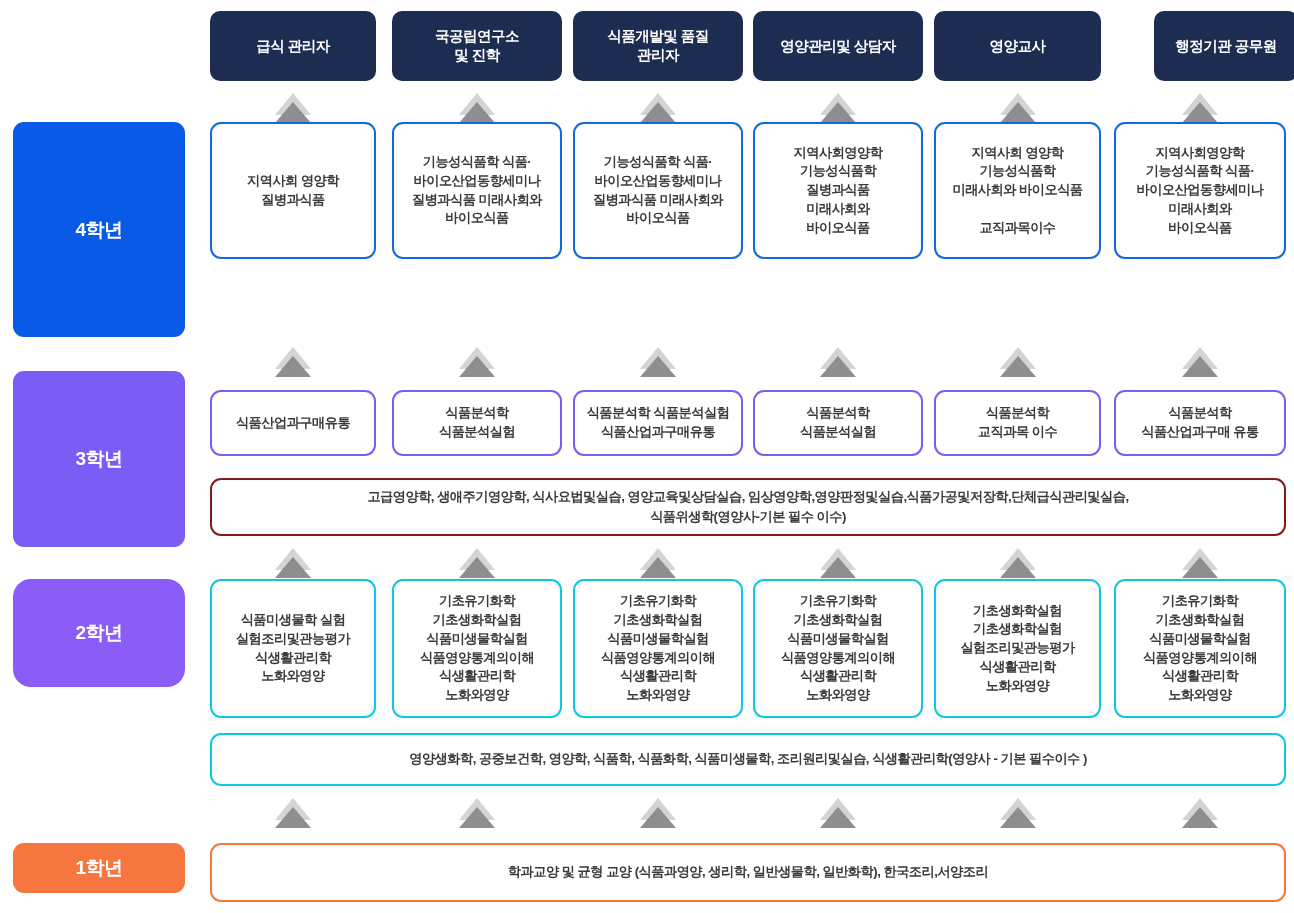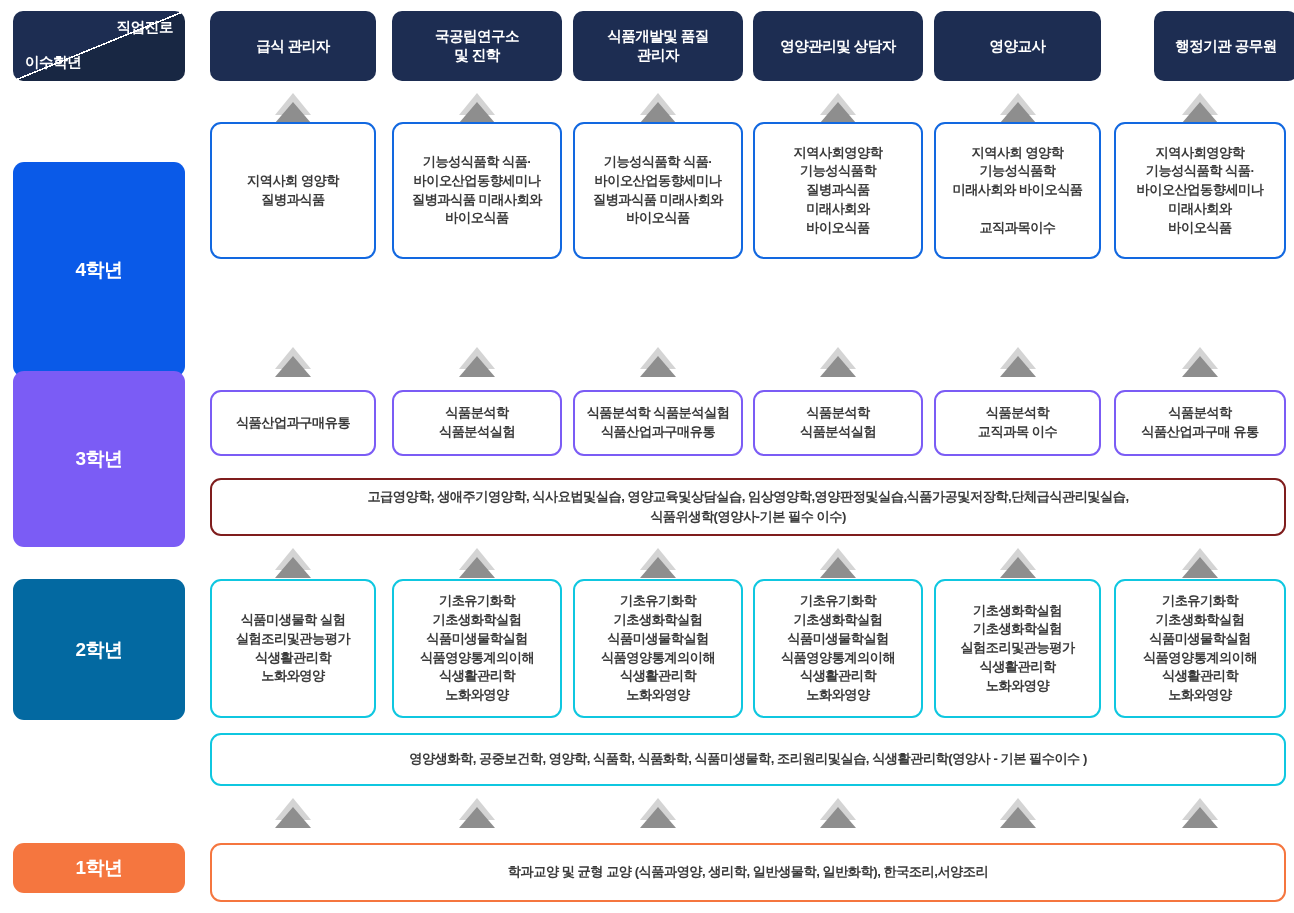--- a/index.html
+++ b/index.html
@@ -34,23 +34,23 @@
     color:#ffffff;font-size:14.5px;font-weight:bold;line-height:1.3;
     letter-spacing:-0.5px;padding:0 6px;box-sizing:border-box;
   }
 
   
   .yearchip{
     position:absolute;left:13px;width:172px;border-radius:11px;
     display:flex;align-items:center;justify-content:center;
     color:#ffffff;font-size:19px;font-weight:bold;letter-spacing:-0.5px;
   }
-  .y4{top:122px;height:215px;background:#0a5ae8;margin-top:40px;}
+  .y4{top:122px;height:215px;background:#0a5ae8;}
   .y3{top:371px;height:176px;background:#7b5cf5;}
-  .y2{top:579px;height:141px;background:#0369a1;}
+  .y2{top:579px;height:108px;background:#8b5cf6;border-radius:18px;}
   .y1{top:843px;height:50px;background:#f5763f;}
 
   
   .card{
     position:absolute;box-sizing:border-box;
     background:#ffffff;border-radius:11px;
     display:flex;align-items:center;justify-content:center;text-align:center;
     color:#3a3a3a;font-size:13.2px;font-weight:bold;line-height:1.42;
     letter-spacing:-0.5px;padding:4px 7px;
   }
@@ -75,24 +75,20 @@
   .arrow .tri.back{top:0;border-bottom:22px solid #d4d4d4;}
   .arrow .tri.front{top:9px;border-bottom:21px solid #8e8e8e;}
 
   .lbl{display:block;}
 </style>
 </head>
 <body>
 
 <div class="canvas">
 
-  <div class="corner">
-    <span class="c-career">직업진로</span>
-    <span class="c-year">이수학년</span>
-  </div>
 
   <div class="career" style="left:210px;width:166px;">
       <span class="lbl">급식 관리자</span>
     </div>
   <div class="career" style="left:392px;width:170px;">
       <span class="lbl">국공립연구소<br>및 진학</span>
     </div>
   <div class="career" style="left:573px;width:170px;">
       <span class="lbl">식품개발및 품질<br>관리자</span>
     </div>

